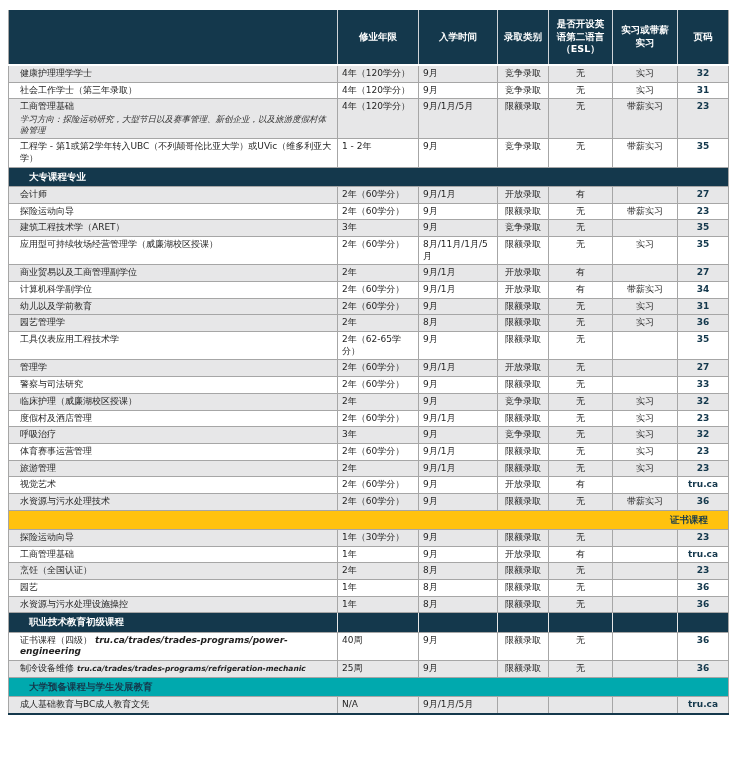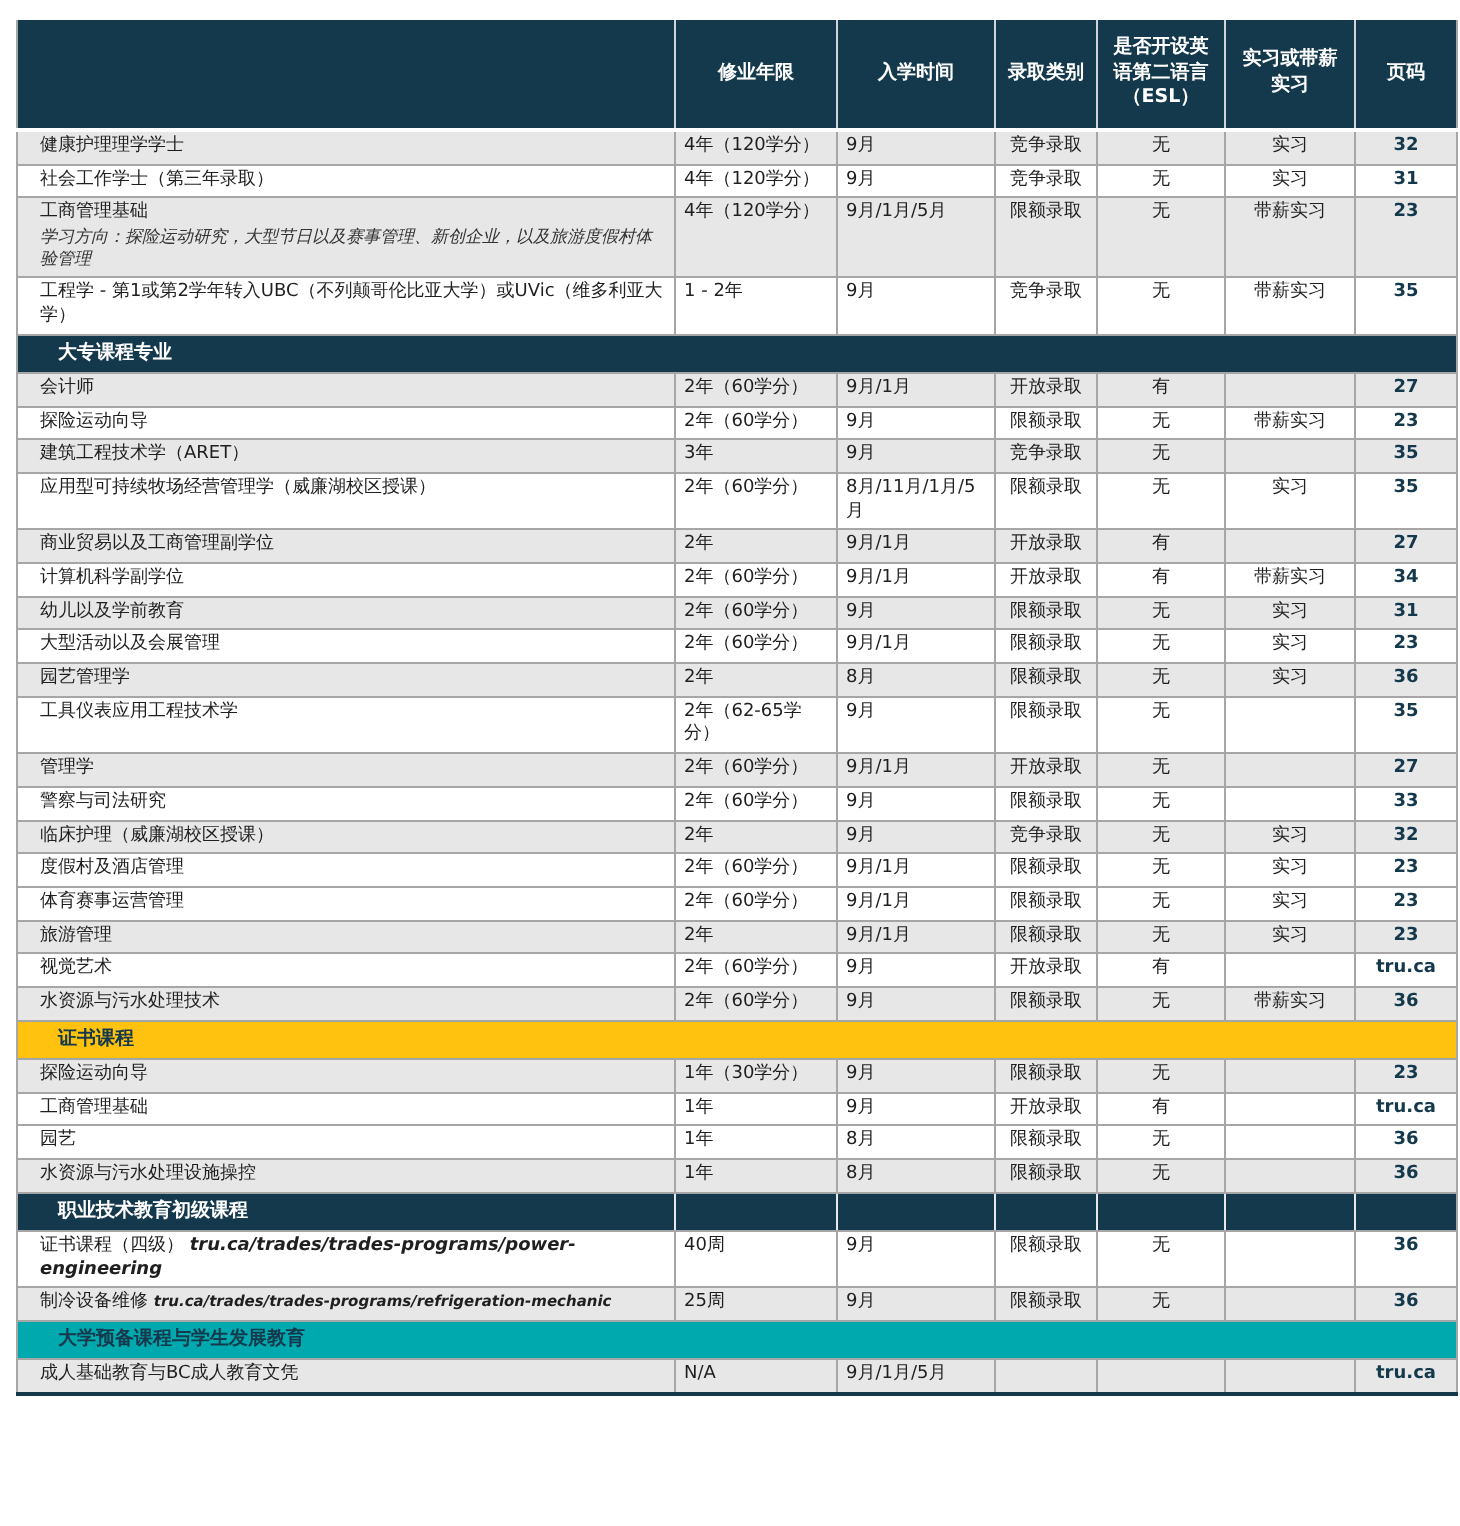--- a/index.html
+++ b/index.html
@@ -32,21 +32,21 @@
   td.c-dur,td.c-intake{text-align:left;}
   td.c-adm,td.c-esl,td.c-coop{text-align:center;}
   td.c-page{text-align:center;font-weight:bold;color:#14384C;}
   tr.section td{
     font-weight:bold;font-size:9.5px;padding:3px 20px;
     border-left:none;border-right:none;
   }
   tr.section.navy td{background:#14384C;color:#ffffff;}
   tr.section.navy.divided td{border-left:1px solid #e8e8e8;}
   tr.section.navy.divided td:first-child{border-left:none;}
-  tr.section.yellow td{background:#FFC20E;color:#14384C;}
+  tr.section.yellow td{background:#FFC20E;color:#14384C;text-align:right;}
   tr.section.teal td{background:#00A9AE;color:#14384C;}
   .prog-note{font-style:italic;color:#333;font-size:8.5px;margin-top:1px;}
   .prog-italic{font-style:italic;}
   .prog-url{font-weight:bold;font-style:italic;}
   .prog-url.small{font-size:7.5px;}
 </style>
 </head>
 <body>
 
 <div class="table-wrap">
@@ -170,29 +170,20 @@
         </tr>
         <tr class="alt">
           <td class="c-name"><span>幼儿以及学前教育</span></td>
           <td class="c-dur">2年（60学分）</td>
           <td class="c-intake">9月</td>
           <td class="c-adm">限额录取</td>
           <td class="c-esl">无</td>
           <td class="c-coop">实习</td>
           <td class="c-page">31</td>
         </tr>
-        <tr class="plain">
-          <td class="c-name"><span>大型活动以及会展管理</span></td>
-          <td class="c-dur">2年（60学分）</td>
-          <td class="c-intake">9月/1月</td>
-          <td class="c-adm">限额录取</td>
-          <td class="c-esl">无</td>
-          <td class="c-coop">实习</td>
-          <td class="c-page">23</td>
-        </tr>
         <tr class="alt">
           <td class="c-name"><span>园艺管理学</span></td>
           <td class="c-dur">2年</td>
           <td class="c-intake">8月</td>
           <td class="c-adm">限额录取</td>
           <td class="c-esl">无</td>
           <td class="c-coop">实习</td>
           <td class="c-page">36</td>
         </tr>
         <tr class="plain">
@@ -233,20 +224,29 @@
         </tr>
         <tr class="plain">
           <td class="c-name"><span>度假村及酒店管理</span></td>
           <td class="c-dur">2年（60学分）</td>
           <td class="c-intake">9月/1月</td>
           <td class="c-adm">限额录取</td>
           <td class="c-esl">无</td>
           <td class="c-coop">实习</td>
           <td class="c-page">23</td>
         </tr>
+        <tr class="alt">
+          <td class="c-name"><span>呼吸治疗</span></td>
+          <td class="c-dur">3年</td>
+          <td class="c-intake">9月</td>
+          <td class="c-adm">竞争录取</td>
+          <td class="c-esl">无</td>
+          <td class="c-coop">实习</td>
+          <td class="c-page">32</td>
+        </tr>
         <tr class="plain">
           <td class="c-name"><span>体育赛事运营管理</span></td>
           <td class="c-dur">2年（60学分）</td>
           <td class="c-intake">9月/1月</td>
           <td class="c-adm">限额录取</td>
           <td class="c-esl">无</td>
           <td class="c-coop">实习</td>
           <td class="c-page">23</td>
         </tr>
         <tr class="alt">
@@ -289,20 +289,29 @@
           <td class="c-page">23</td>
         </tr>
         <tr class="plain">
           <td class="c-name"><span>工商管理基础</span></td>
           <td class="c-dur">1年</td>
           <td class="c-intake">9月</td>
           <td class="c-adm">开放录取</td>
           <td class="c-esl">有</td>
           <td class="c-coop"></td>
           <td class="c-page">tru.ca</td>
+        </tr>
+        <tr class="alt">
+          <td class="c-name"><span>烹饪（全国认证）</span></td>
+          <td class="c-dur">2年</td>
+          <td class="c-intake">8月</td>
+          <td class="c-adm">限额录取</td>
+          <td class="c-esl">无</td>
+          <td class="c-coop"></td>
+          <td class="c-page">23</td>
         </tr>
         <tr class="plain">
           <td class="c-name"><span>园艺</span></td>
           <td class="c-dur">1年</td>
           <td class="c-intake">8月</td>
           <td class="c-adm">限额录取</td>
           <td class="c-esl">无</td>
           <td class="c-coop"></td>
           <td class="c-page">36</td>
         </tr>

